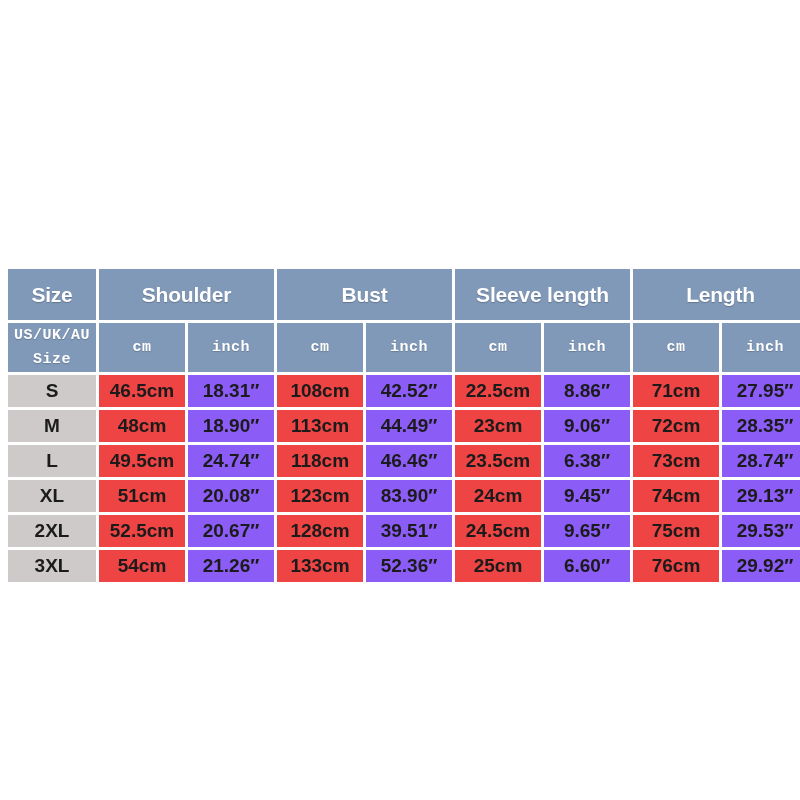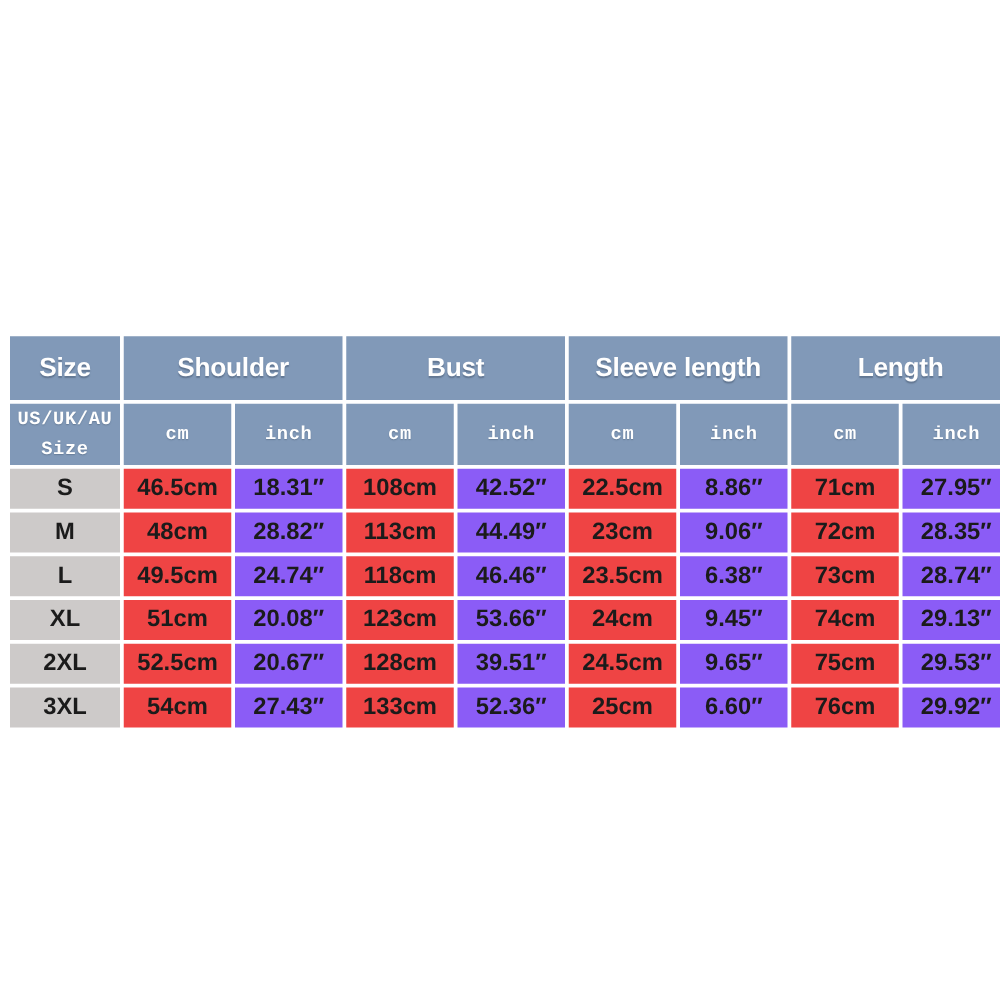--- a/index.html
+++ b/index.html
@@ -167,21 +167,21 @@
         <td class="cell-cm">108cm</td>
         <td class="cell-inch">42.52″</td>
         <td class="cell-cm">22.5cm</td>
         <td class="cell-inch">8.86″</td>
         <td class="cell-cm">71cm</td>
         <td class="cell-inch">27.95″</td>
       </tr>
       <tr class="data-row">
         <td class="cell-size">M</td>
         <td class="cell-cm">48cm</td>
-        <td class="cell-inch">28.82″</td>
+        <td class="cell-inch">18.90″</td>
         <td class="cell-cm">113cm</td>
         <td class="cell-inch">44.49″</td>
         <td class="cell-cm">23cm</td>
         <td class="cell-inch">9.06″</td>
         <td class="cell-cm">72cm</td>
         <td class="cell-inch">28.35″</td>
       </tr>
       <tr class="data-row">
         <td class="cell-size">L</td>
         <td class="cell-cm">49.5cm</td>
@@ -191,41 +191,41 @@
         <td class="cell-cm">23.5cm</td>
         <td class="cell-inch">6.38″</td>
         <td class="cell-cm">73cm</td>
         <td class="cell-inch">28.74″</td>
       </tr>
       <tr class="data-row">
         <td class="cell-size">XL</td>
         <td class="cell-cm">51cm</td>
         <td class="cell-inch">20.08″</td>
         <td class="cell-cm">123cm</td>
-        <td class="cell-inch">53.66″</td>
+        <td class="cell-inch">83.90″</td>
         <td class="cell-cm">24cm</td>
         <td class="cell-inch">9.45″</td>
         <td class="cell-cm">74cm</td>
         <td class="cell-inch">29.13″</td>
       </tr>
       <tr class="data-row">
         <td class="cell-size">2XL</td>
         <td class="cell-cm">52.5cm</td>
         <td class="cell-inch">20.67″</td>
         <td class="cell-cm">128cm</td>
         <td class="cell-inch">39.51″</td>
         <td class="cell-cm">24.5cm</td>
         <td class="cell-inch">9.65″</td>
         <td class="cell-cm">75cm</td>
         <td class="cell-inch">29.53″</td>
       </tr>
       <tr class="data-row">
         <td class="cell-size">3XL</td>
         <td class="cell-cm">54cm</td>
-        <td class="cell-inch">27.43″</td>
+        <td class="cell-inch">21.26″</td>
         <td class="cell-cm">133cm</td>
         <td class="cell-inch">52.36″</td>
         <td class="cell-cm">25cm</td>
         <td class="cell-inch">6.60″</td>
         <td class="cell-cm">76cm</td>
         <td class="cell-inch">29.92″</td>
       </tr>
     </tbody>
   </table>
 </div>

